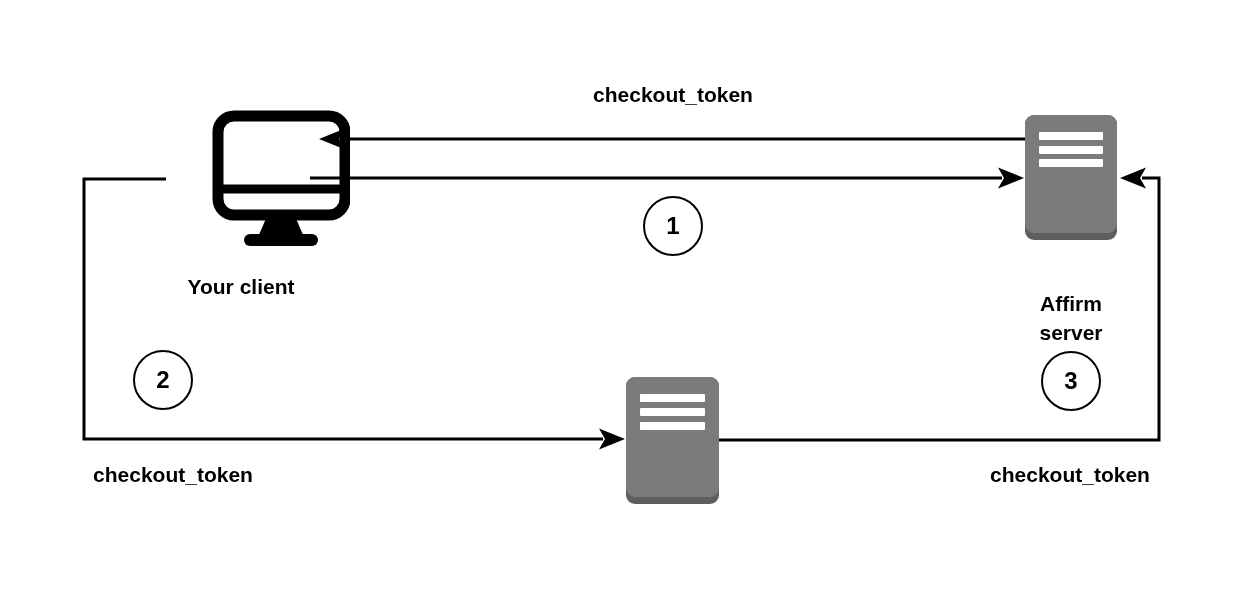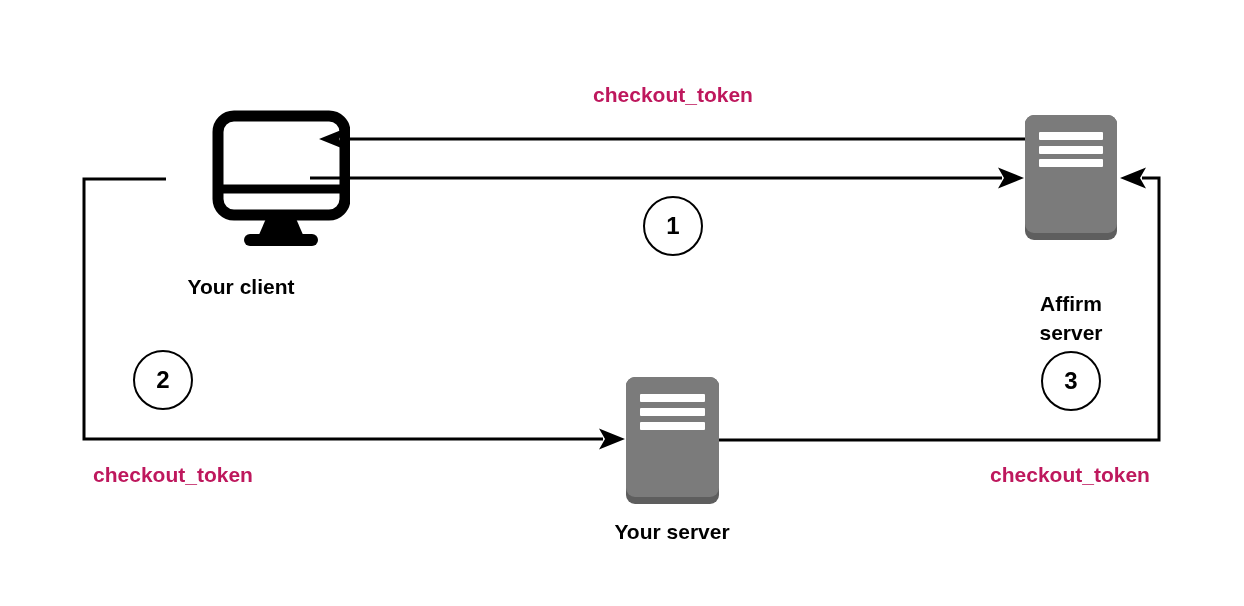--- a/index.html
+++ b/index.html
@@ -26,21 +26,21 @@
     color: #000000;
     text-align: center;
     line-height: 29px;
     white-space: nowrap;
   }
   .node-label.wrap { white-space: normal; }
   .edge-label {
     position: absolute;
     font-weight: bold;
     font-size: 21px;
-    color: #be185d;
+    color: #000000;
     text-align: center;
     white-space: nowrap;
   }
   .step-badge {
     position: absolute;
     width: 60px;
     height: 60px;
     border: 2.5px solid #000000;
     border-radius: 50%;
     background: #ffffff;
@@ -102,21 +102,20 @@
   </div>
 
   <div class="node" style="left:626px; top:377px;">
     <svg class="node-icon" width="93" height="127" viewBox="0 0 93 127" xmlns="http://www.w3.org/2000/svg">
       <rect x="0" y="0" width="93" height="127" rx="9" fill="#5e5e5e"></rect>
       <rect x="0" y="0" width="93" height="120" rx="9" fill="#7b7b7b"></rect>
       <rect x="14" y="17" width="65" height="8" rx="1" fill="#ffffff"></rect>
       <rect x="14" y="31" width="65" height="8" rx="1" fill="#ffffff"></rect>
       <rect x="14" y="45" width="65" height="8" rx="1" fill="#ffffff"></rect>
     </svg>
-    <div class="node-label" style="left:-54px; top:140px; width:200px;">Your server</div>
   </div>
 
   <div class="edge-label" style="left:573px; top:83px; width:200px;">checkout_token</div>
   <div class="edge-label" style="left:73px; top:463px; width:200px;">checkout_token</div>
   <div class="edge-label" style="left:970px; top:463px; width:200px;">checkout_token</div>
 
   <div class="step-badge" style="left:643px; top:196px;">1</div>
   <div class="step-badge" style="left:133px; top:350px;">2</div>
   <div class="step-badge" style="left:1041px; top:351px;">3</div>
 

